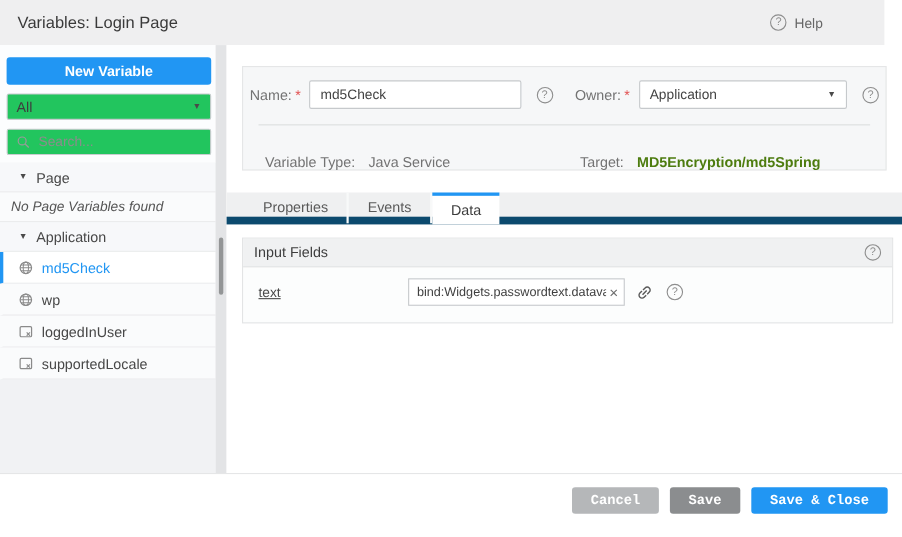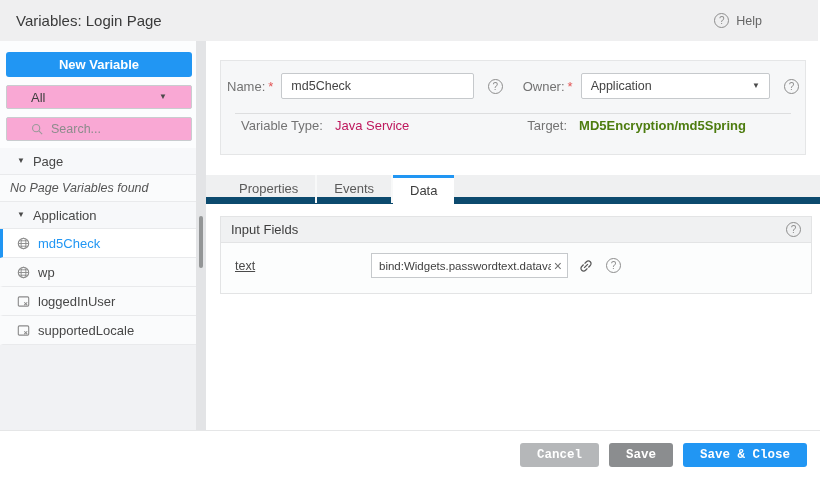--- a/index.html
+++ b/index.html
@@ -1,36 +1,36 @@
 <!DOCTYPE html>
 <html><head>
 <meta charset="utf-8">
 <style>
   html,body{margin:0;padding:0;background:#fff;}
   .app{position:relative;width:820px;height:488px;background:#fff;overflow:hidden;
        font-family:"Liberation Sans",sans-serif;color:#3e3e3e;}
 
   
-  .header{position:absolute;left:0;top:0;right:2px;height:41px;background:#efeff0;
+  .header{position:absolute;left:0;top:0;right:16px;height:41px;background:#efeff0;
           display:flex;align-items:center;padding:0 16px;box-sizing:border-box;}
   .title{font-size:15px;color:#3a3a3a;}
   .help{margin-left:auto;margin-right:40px;display:flex;align-items:center;gap:7px;
         color:#666;font-size:12.5px;cursor:pointer;}
   .qmark{width:15px;height:15px;min-width:15px;border:1px solid #8d8d8d;border-radius:50%;
          display:inline-flex;align-items:center;justify-content:center;
          font-size:10px;color:#8d8d8d;box-sizing:border-box;background:transparent;}
 
   
   .sidebar{position:absolute;left:0;top:41px;width:196px;bottom:58px;background:#fcfdfe;}
   .btn-new{position:absolute;left:6px;right:4px;top:11px;height:25px;background:#2196f3;
            color:#fff;font-weight:bold;font-size:13px;border:none;border-radius:3px;
            font-family:"Liberation Sans",sans-serif;cursor:pointer;}
-  .filter-select,.search-box{position:absolute;left:6px;right:4px;height:24px;background:#f9a8d4;
+  .filter-select,.search-box{position:absolute;left:6px;right:4px;height:24px;background:#22c55e;
            border:1px solid #c9cccf;border-radius:2px;display:flex;align-items:center;
-           padding:0 24px;box-sizing:border-box;}
+           padding:0 8px;box-sizing:border-box;}
   .filter-select{top:44px;justify-content:space-between;font-size:13px;color:#3e3e3e;cursor:pointer;}
   .search-box{top:76px;gap:6px;}
   .search-box input{border:none;outline:none;flex:1;font-size:12.5px;color:#555;
            background:transparent;font-family:"Liberation Sans",sans-serif;min-width:0;}
   .search-box input::placeholder{color:#8c8c8c;}
   .caret{font-size:8px;color:#4a4a4a;line-height:1;}
 
   .tree{position:absolute;left:0;right:0;top:107px;bottom:0;background:#f1f2f4;}
   .tree-row{display:flex;align-items:center;border-bottom:1px solid #e9eaec;
             font-size:13px;color:#474747;box-sizing:border-box;cursor:pointer;}
@@ -56,22 +56,22 @@
   .flabel{font-size:13px;color:#737373;}
   .req{color:#e25555;margin:0 2px 0 3px;font-size:13px;}
   .name-input{width:196px;height:26px;border:1px solid #c6c9cc;border-radius:2px;padding:0 9px;
               font-size:12.5px;color:#444;margin-left:6px;box-sizing:border-box;background:#fff;
               font-family:"Liberation Sans",sans-serif;outline:none;}
   .select{width:193px;height:26px;border:1px solid #c6c9cc;border-radius:2px;background:#fff;
           display:flex;align-items:center;justify-content:space-between;padding:0 9px;
           box-sizing:border-box;font-size:12.5px;color:#444;margin-left:6px;cursor:pointer;}
   .ml12{margin-left:12px;} .ml14{margin-left:14px;} .ml20{margin-left:20px;}
   .form-sep{position:absolute;left:14px;right:14px;top:52px;border-top:1px solid #dddedf;}
-  .form-row2{position:absolute;left:20px;right:20px;top:57px;display:flex;align-items:center;font-size:13px;}
-  .v-java{margin-left:12px;color:#be185d;text-align:center;}
+  .form-row2{position:absolute;left:20px;right:20px;top:79px;display:flex;align-items:center;font-size:13px;}
+  .v-java{margin-left:12px;color:#737373;text-align:center;}
   .t-label{margin-left:118px;}
   .v-target{margin-left:12px;color:#4d7c0f;font-weight:bold;}
 
   
   .tabs{position:absolute;left:0;right:0;top:134px;height:29px;background:#eff0f1;
         border-bottom:7px solid #0c4a6e;display:flex;padding-left:16px;box-sizing:border-box;}
   .tab{height:28px;line-height:28px;padding:0 17px;font-size:13px;color:#5a5a5a;
        border-right:2px solid #f8f9f9;box-sizing:border-box;cursor:pointer;}
   .tab.active{height:29px;margin-bottom:-1px;background:#fff;border-top:3px solid #2196f3;
               line-height:25px;color:#3c3c3c;border-right:none;}

